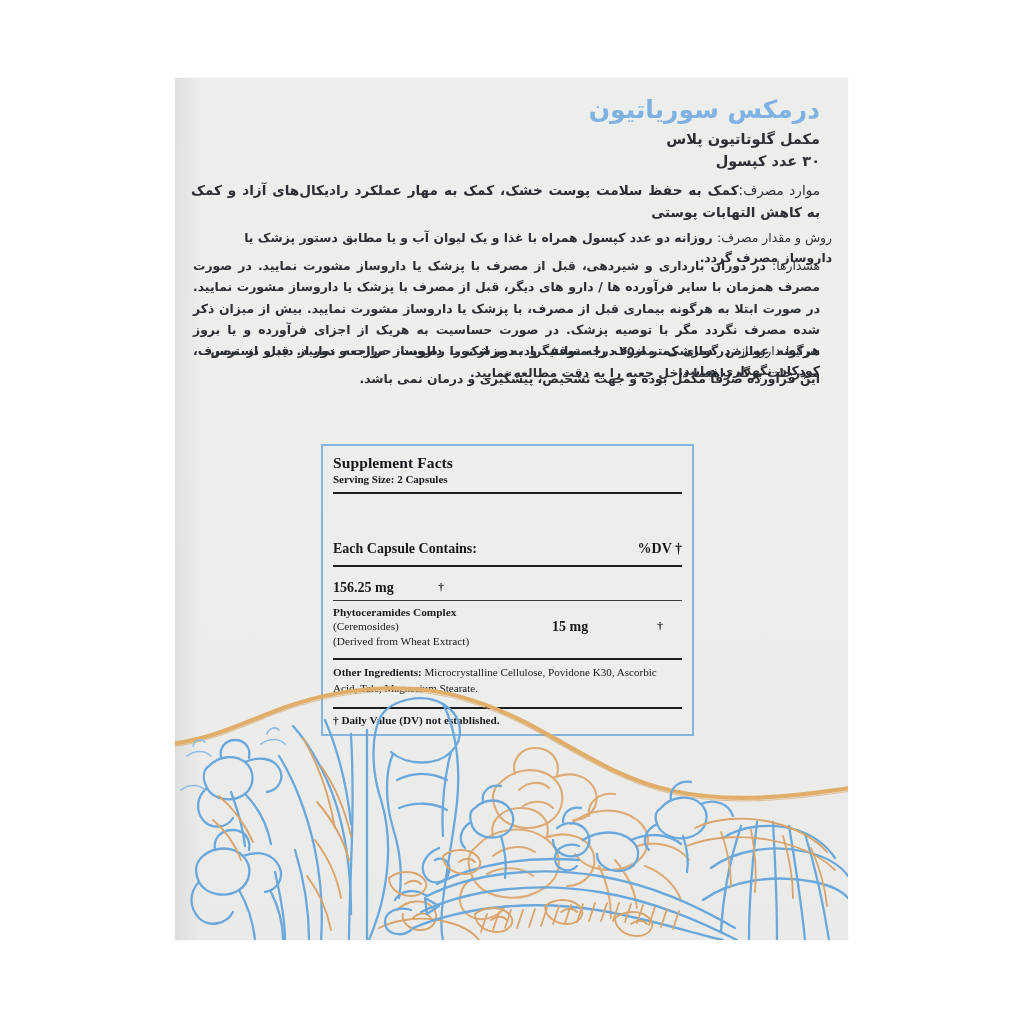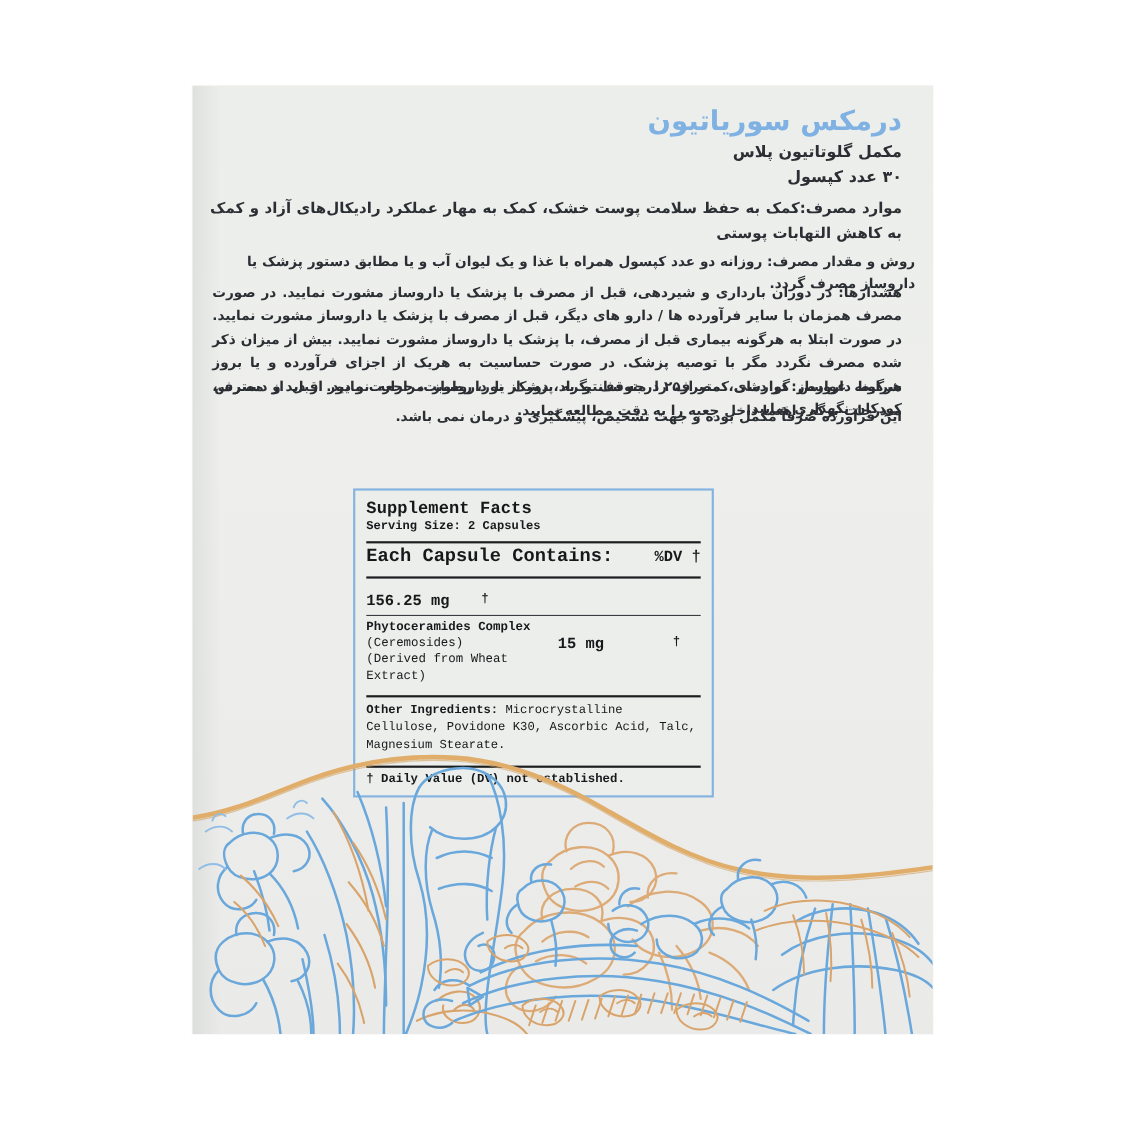--- a/index.html
+++ b/index.html
@@ -111,36 +111,36 @@
 
   #free-from-block {
     left: 18px; right: 28px;
     top: 290px;
     font-size: 12.4px;
     font-weight: 700;
     line-height: 1.72;
   }
   #free-from-block div { white-space: nowrap; }
 
-  .lbl { font-weight: 700; }
+  .lbl { font-weight: 400; }
 
   
   #facts {
     position: absolute;
     left: 146px;
     top: 366px;
-    width: 328px;
+    width: 373px;
     border: 2px solid #86b4e0;
     background: #eceeec;
     box-sizing: border-box;
     padding: 8px 10px 7px 10px;
     direction: ltr;
     text-align: left;
     color: #16181a;
-    font-family: Liberation Mono, monospace;
+    font-family: Liberation Serif, serif;
   }
 
   #facts-title {
     font-size: 15.5px;
     font-weight: 700;
     line-height: 1.15;
     letter-spacing: 0.1px;
   }
   #facts-serving {
     font-size: 11px;
@@ -185,22 +185,23 @@
   }
 
   
   #facts-head-row {
     display: flex;
     align-items: baseline;
     padding: 3px 0 3px 0;
   }
   #facts-head-row .h-left {
     flex: 1 1 auto;
-    font-size: 17px;
-    font-weight: 700;
+    font-size: 14px;
+    font-weight: 700;
+    margin-top: 44px;
   }
   #facts-head-row .h-right {
     flex: 0 0 auto;
     font-size: 14px;
     font-weight: 700;
   }
 
   
   .frow.two-line .famt,
   .frow.two-line .fdv { padding-top: 9px; }

